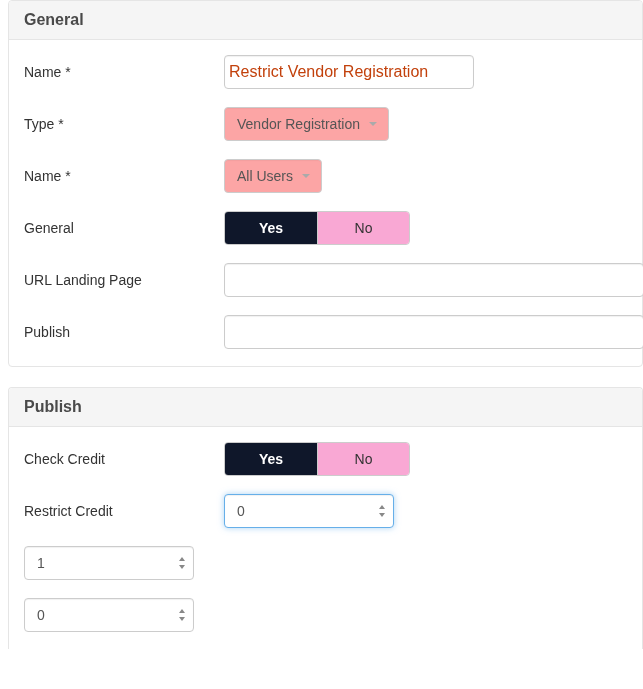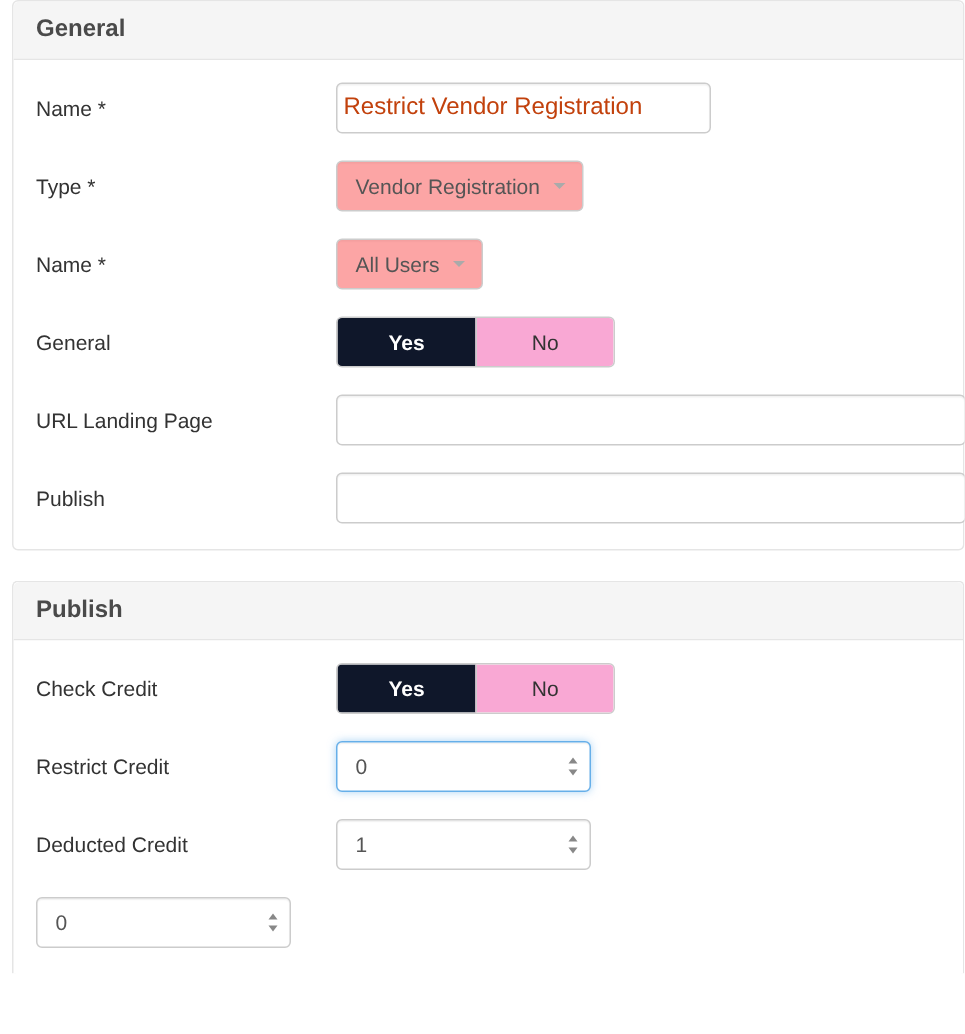--- a/index.html
+++ b/index.html
@@ -249,21 +249,20 @@
               </svg>
             <svg width="8" height="6" viewBox="0 0 8 6">
                 <path d="M4 5 L1 1 L7 1 Z" fill="#888"></path>
               </svg>
           </div>
         </div>
       </div>
     </div>
 
     <div class="form-row">
-      <div class="form-label">Deducted Credit</div>
       <div class="form-control-wrap">
         <div class="number-input">
           <input type="text" value="1" style="">
           <div class="spinner">
             <svg width="8" height="6" viewBox="0 0 8 6">
                 <path d="M4 1 L7 5 L1 5 Z" fill="#888"></path>
               </svg>
             <svg width="8" height="6" viewBox="0 0 8 6">
                 <path d="M4 5 L1 1 L7 1 Z" fill="#888"></path>
               </svg>

